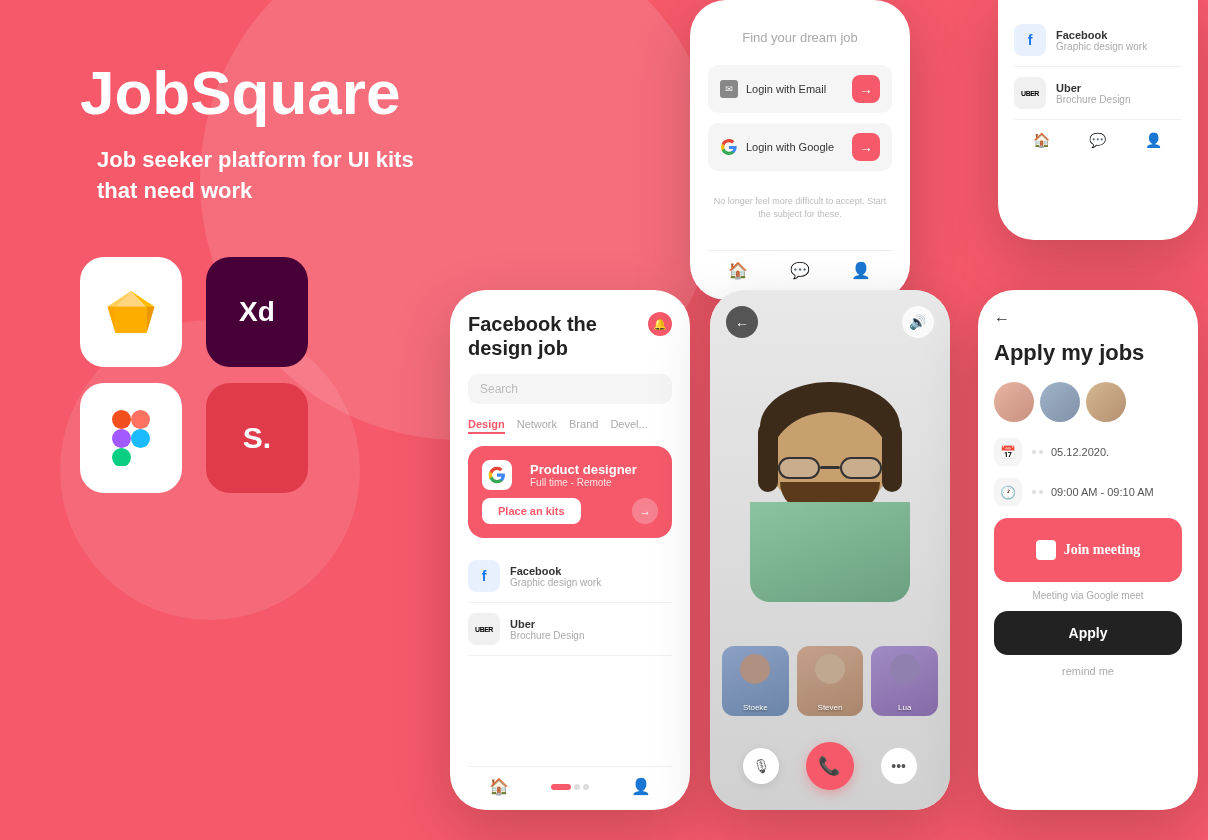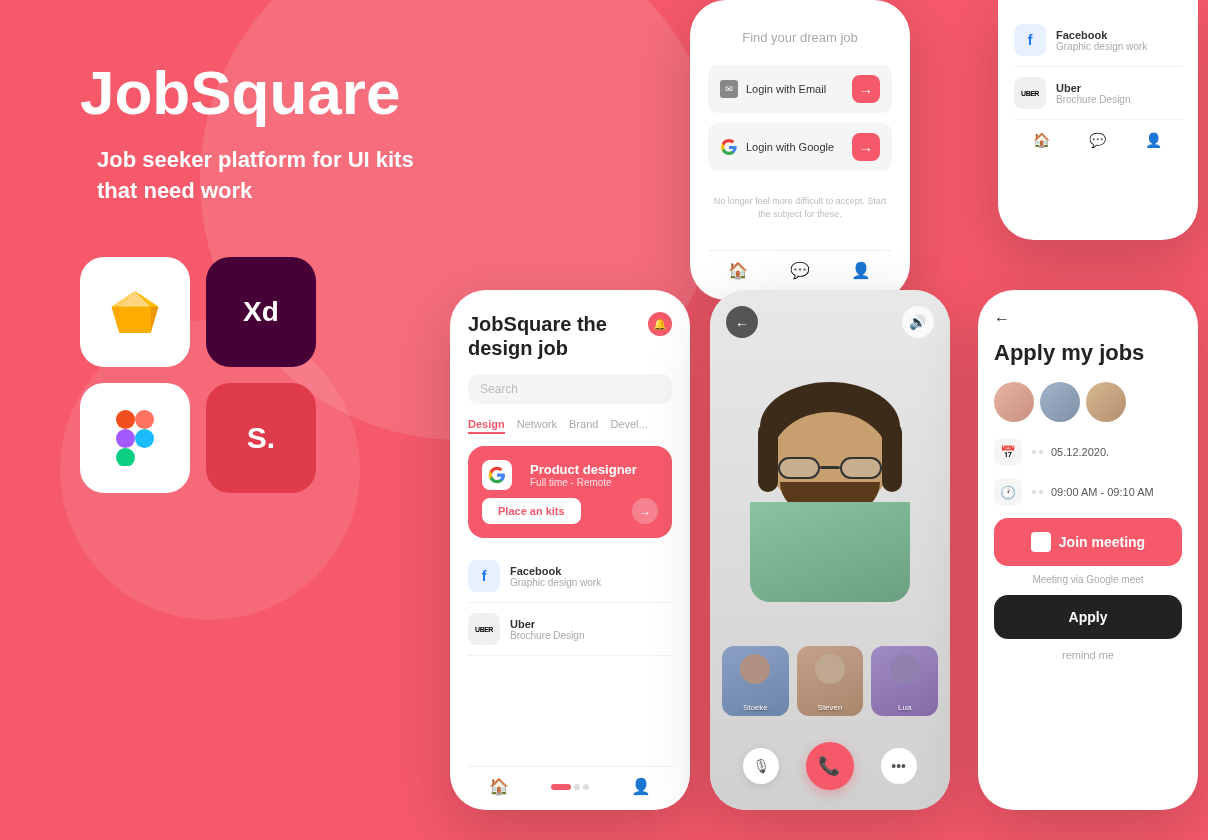--- a/index.html
+++ b/index.html
@@ -56,21 +56,21 @@
     }
 
     
     .icons-grid {
       display: grid;
       grid-template-columns: 110px 110px;
       grid-template-rows: 110px 110px;
       gap: 16px;
     }
     .app-icon {
-      width: 110px;
+      width: 102px;
       height: 110px;
       border-radius: 24px;
       background: white;
       display: flex;
       align-items: center;
       justify-content: center;
       font-size: 42px;
     }
     .app-icon.sketch { background: white; }
     .app-icon.xd { background: #470037; }
@@ -526,30 +526,31 @@
       width: 4px;
       height: 4px;
       background: #ddd;
       border-radius: 50%;
     }
     .join-btn {
       background: #F5596A;
       color: white;
       border: none;
       border-radius: 14px;
-      padding: 14px;
+      padding: 22px;
       font-size: 14px;
       font-weight: 700;
       cursor: pointer;
       display: flex;
       align-items: center;
       justify-content: center;
       gap: 8px;
       margin-bottom: 8px;
       width: 100%;
+      font-family: Liberation Serif, serif;
     }
     .meeting-text {
       font-size: 10px;
       color: #aaa;
       text-align: center;
       margin-bottom: 10px;
     }
     .chat-btn {
       background: #222;
       color: white;
@@ -681,21 +682,21 @@
       <span style="font-size:14px;">💬</span>
       <span style="font-size:14px;">👤</span>
     </div>
   </div>
 </div>
 
 <div class="phone phone-discover">
   <div class="phone-discover-inner">
     <div class="discover-header">
       <div class="discover-title">
-        <span>JobSquare the</span><br>
+        <span>Facebook the</span><br>
         <span>design job</span>
       </div>
       <div class="bell-icon">🔔</div>
     </div>
     <div class="search-bar">Search</div>
     <div class="category-tabs">
       <span class="cat-tab active">Design</span>
       <span class="cat-tab">Network</span>
       <span class="cat-tab">Brand</span>
       <span class="cat-tab" style="overflow:hidden;white-space:nowrap;">Devel...</span>

